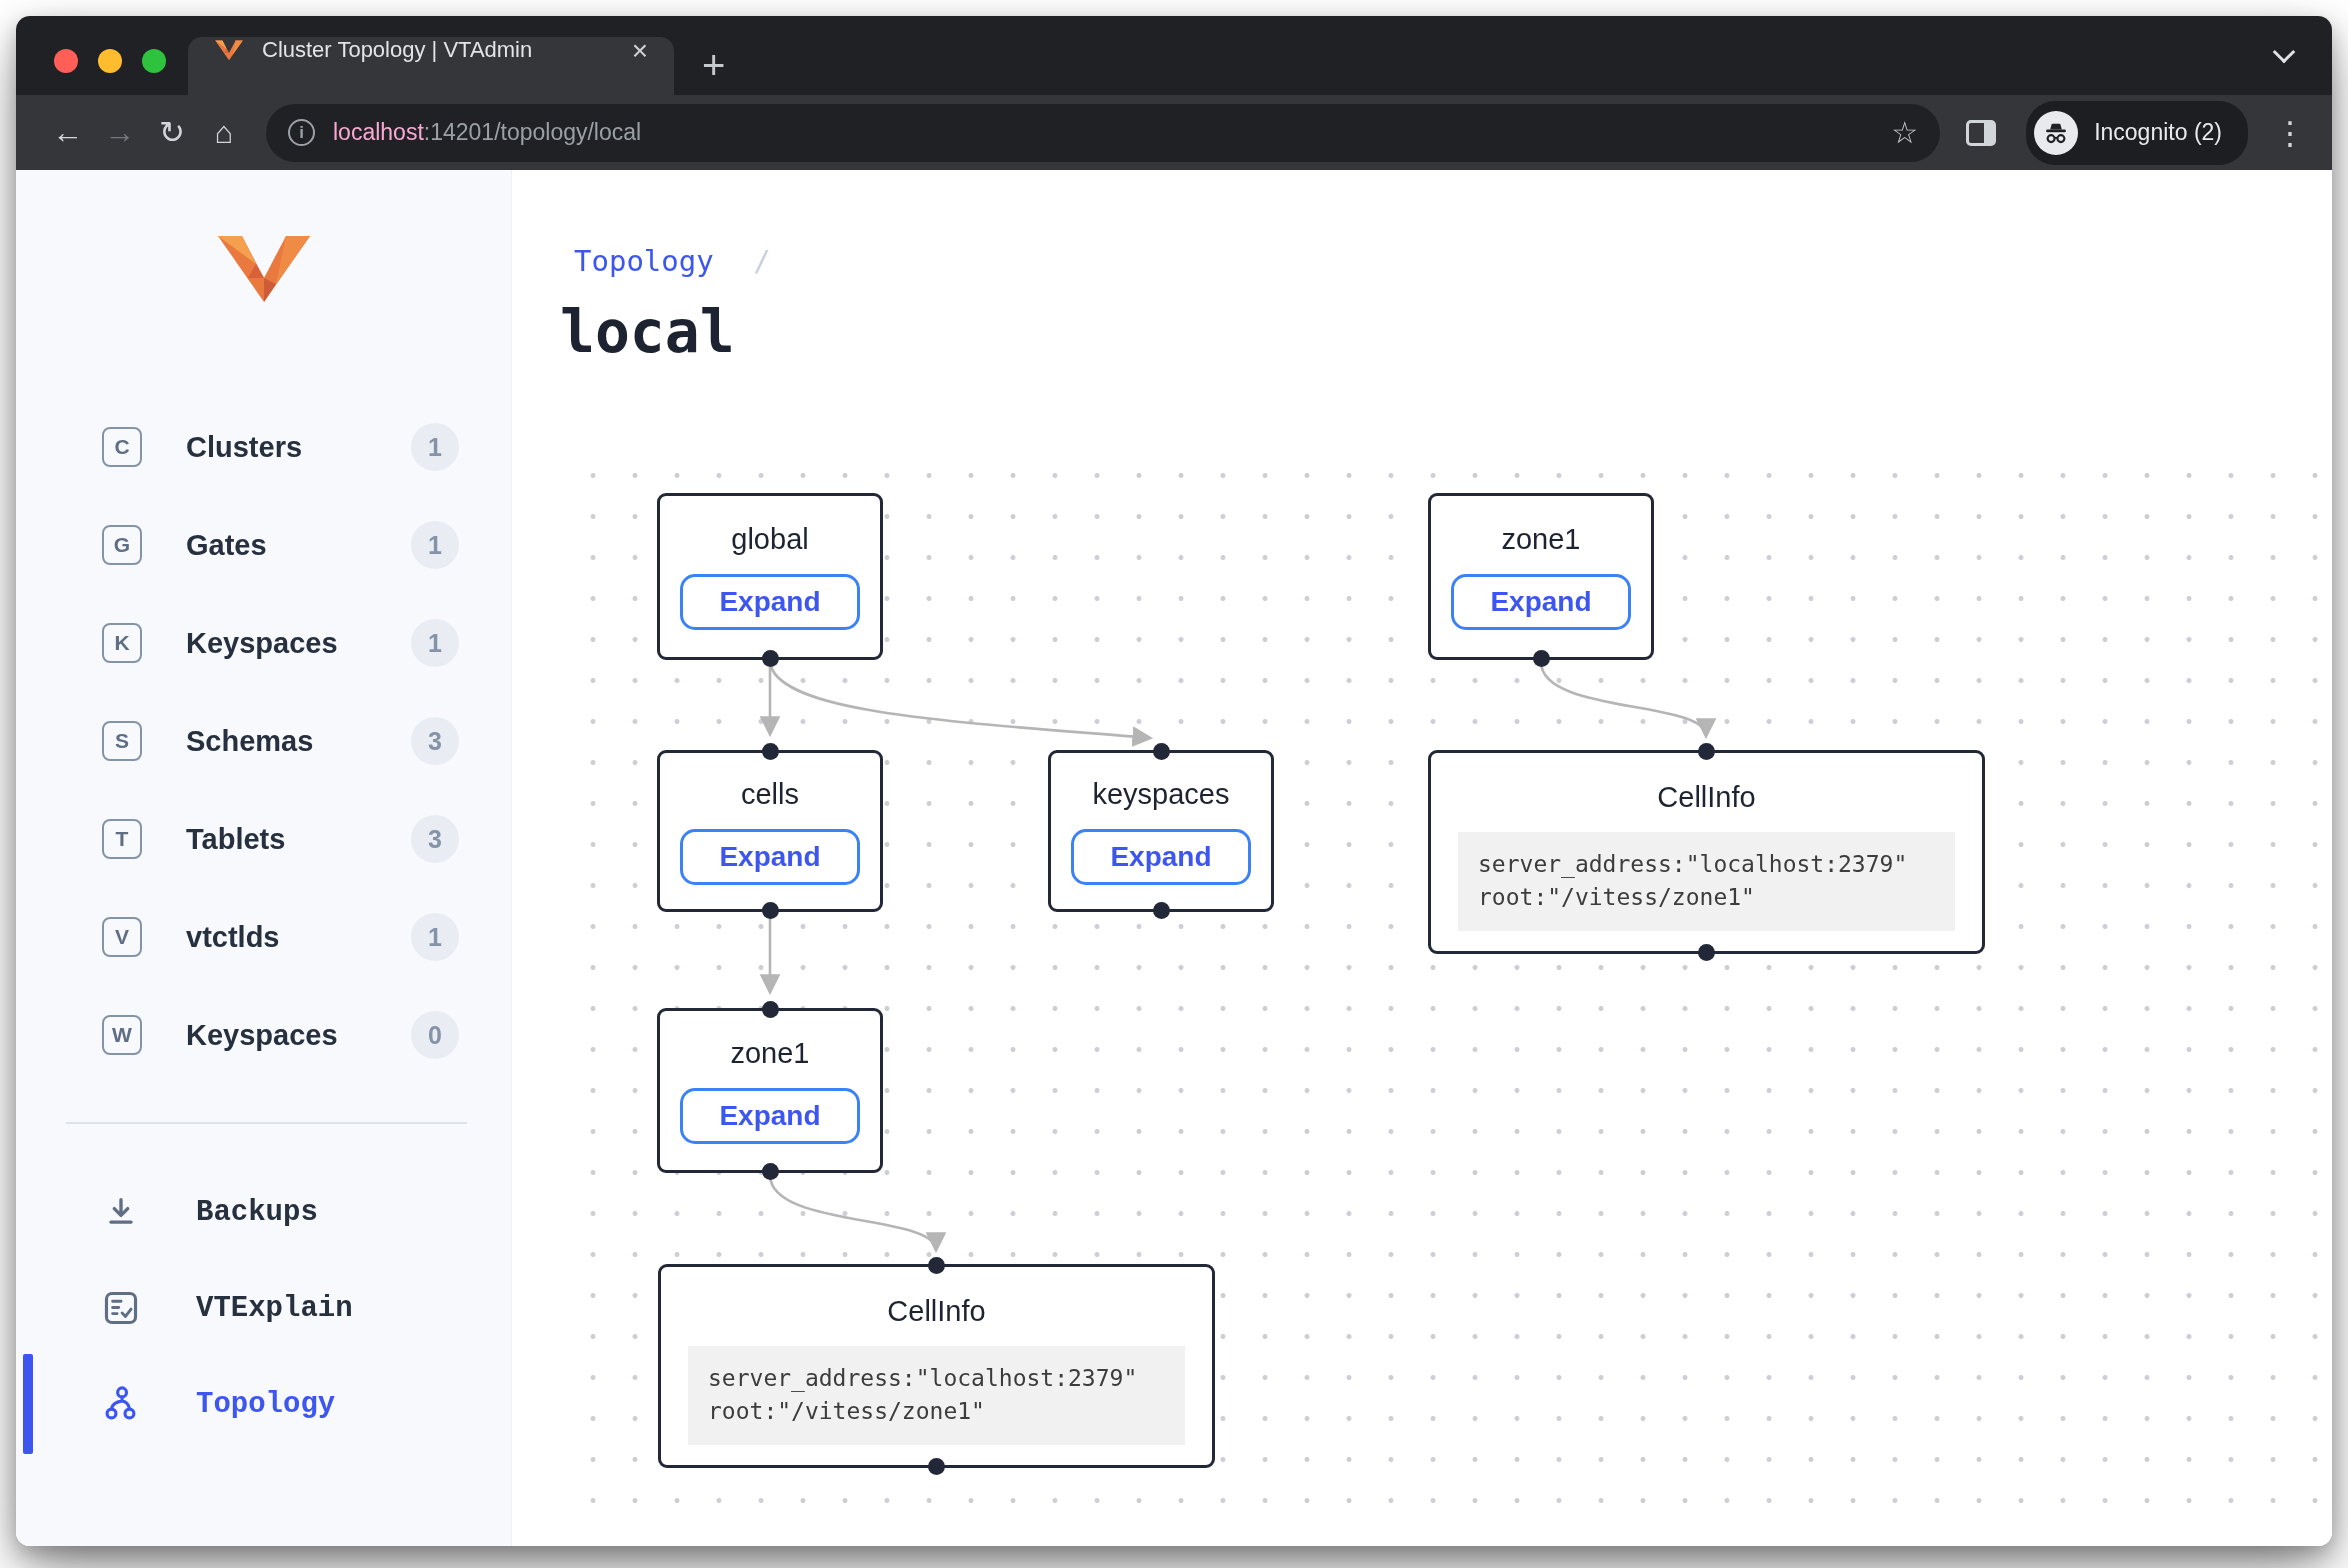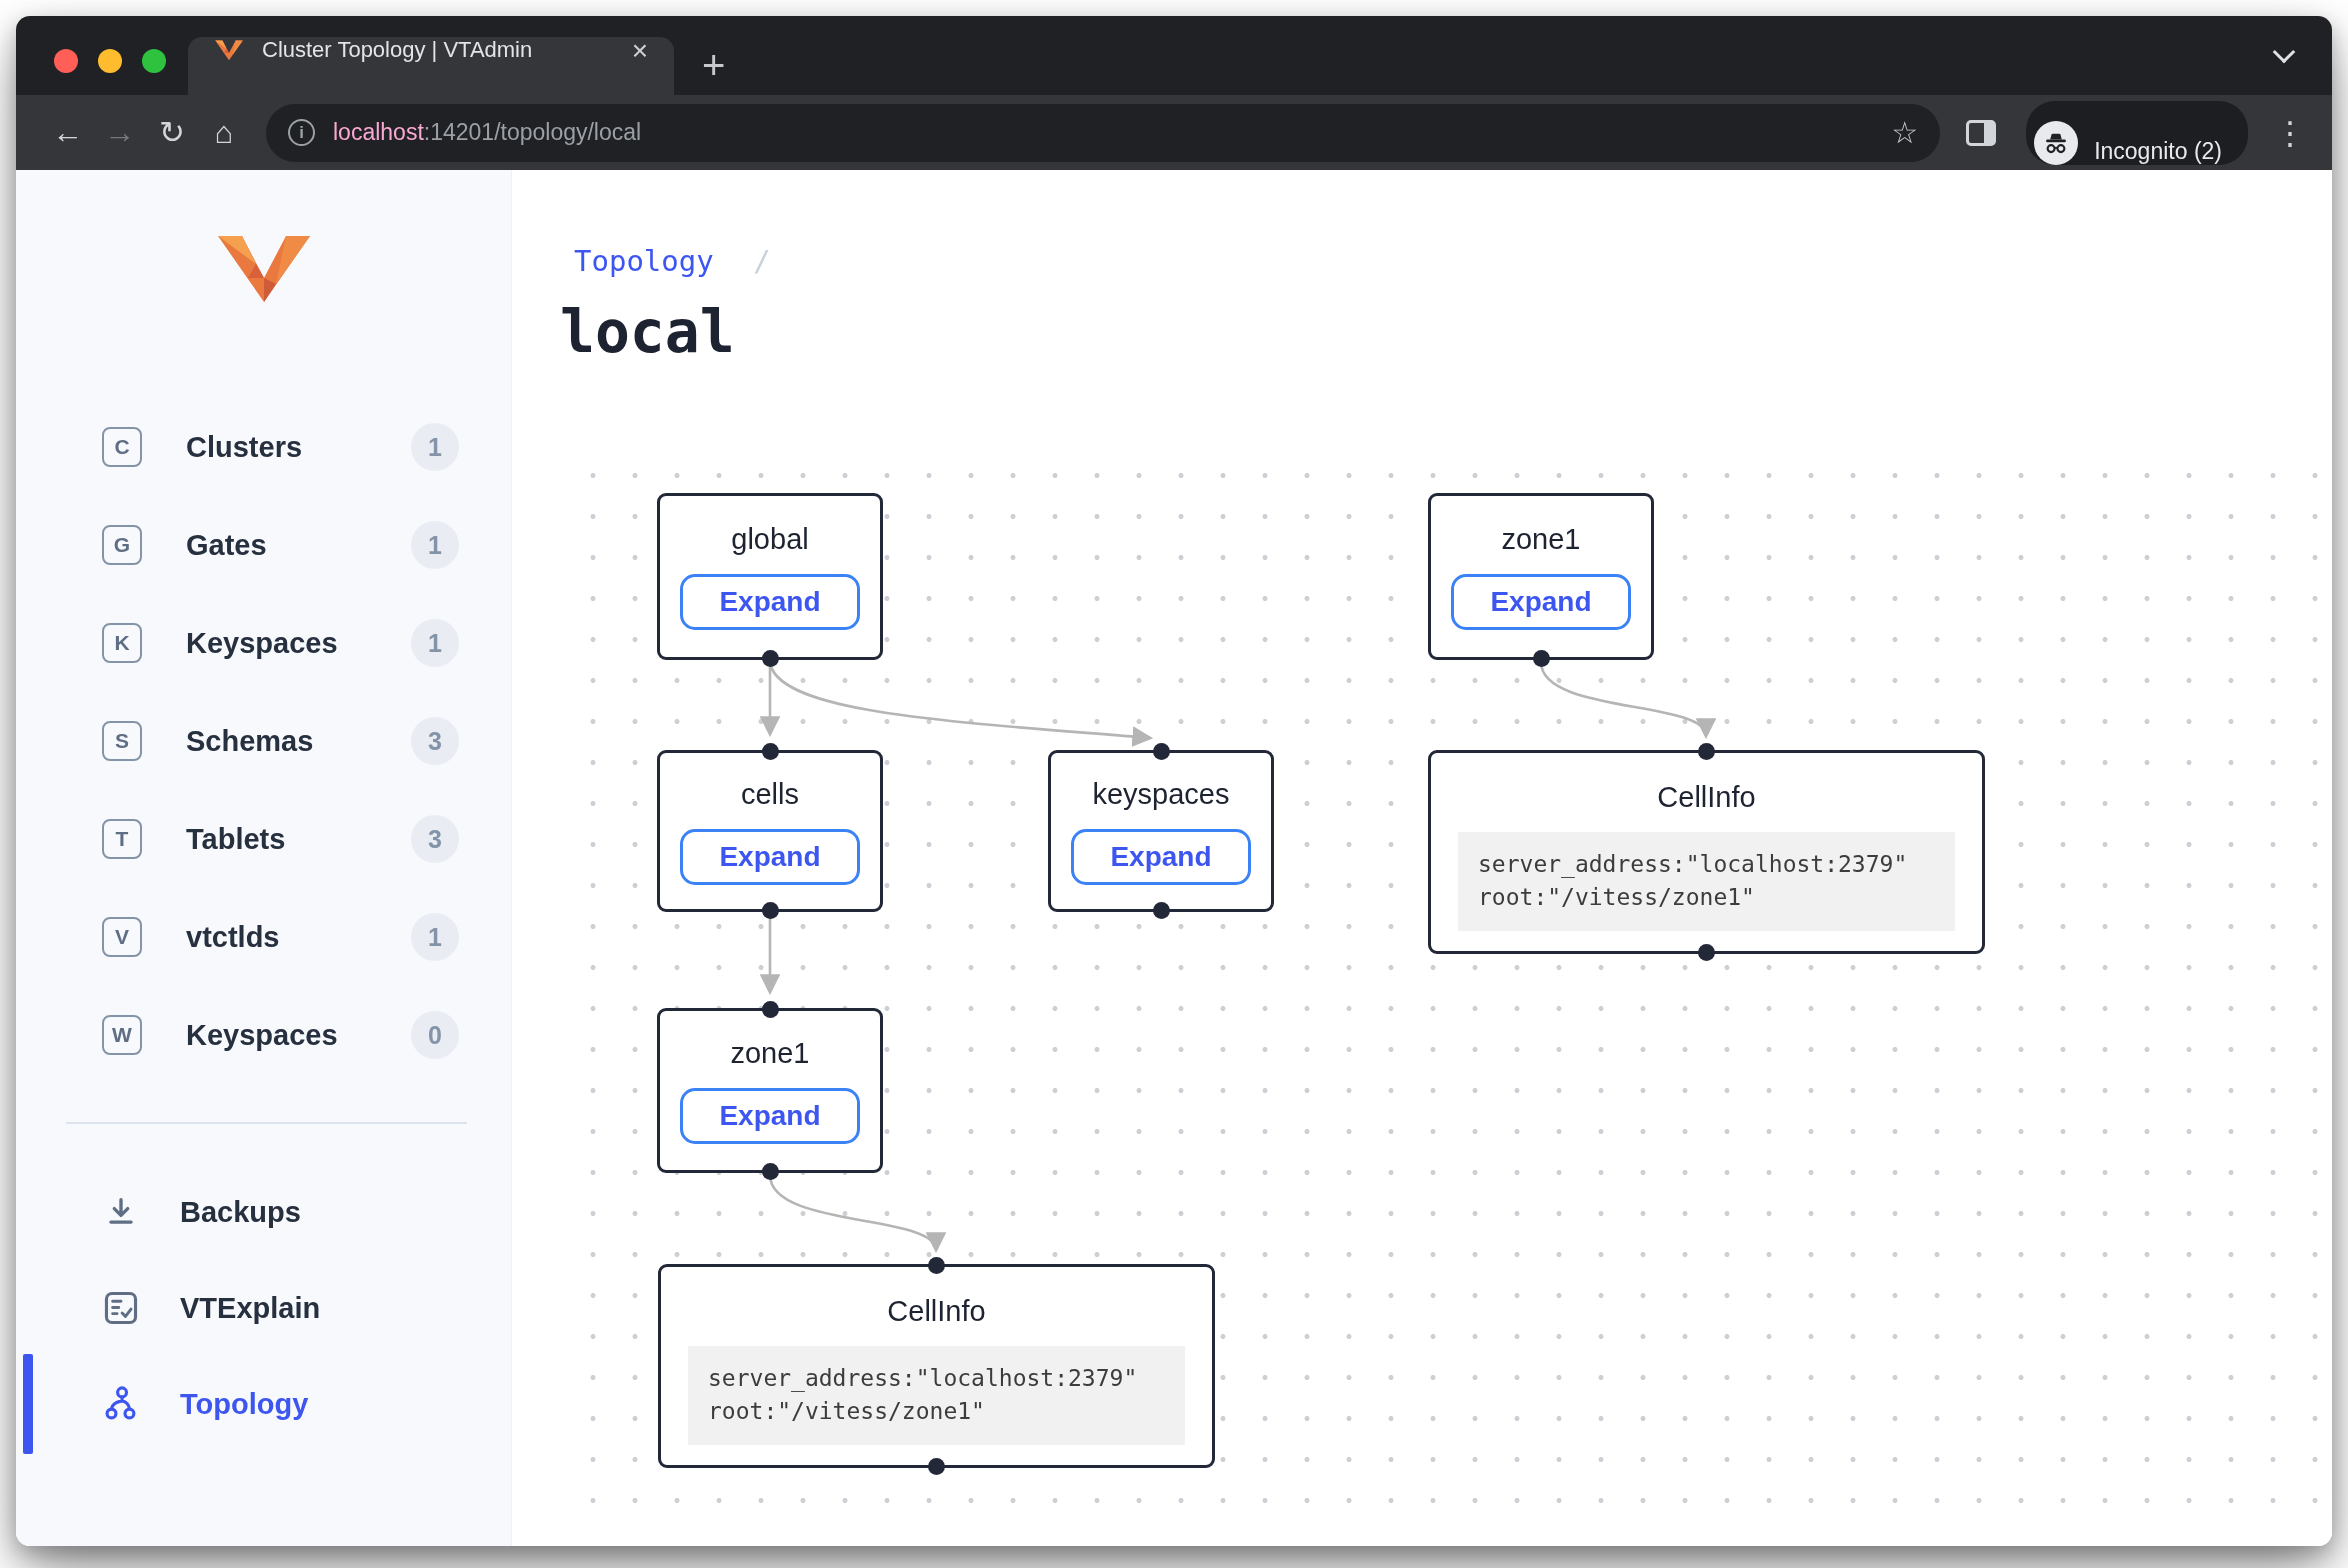--- a/index.html
+++ b/index.html
@@ -31,21 +31,21 @@
   .tool-ic.disabled { color:#75787d; }
   .omnibox { flex:1; height:58px; margin:0 26px 0 16px; background:#202124; border-radius:29px;
              display:flex; align-items:center; padding:0 22px; }
   .info-ic { width:27px; height:27px; border:2.5px solid #9aa0a6; border-radius:50%;
              color:#9aa0a6; font-size:17px; font-weight:bold; display:flex; align-items:center; justify-content:center; }
   .url { margin-left:18px; font-size:23px; white-space:nowrap; }
   .url .host { color:#f9a8d4; } .url .rest { color:#9aa0a6; }
   .ombx-star { margin-left:auto; font-size:30px; color:#c8cbcf; }
   .sidepanel { width:30px; height:26px; border:3px solid #d2d5d9; border-radius:5px; position:relative; flex:0 0 auto; }
   .sidepanel::after{ content:""; position:absolute; right:0; top:0; bottom:0; width:9px; background:#d2d5d9; }
-  .incog { height:64px; background:#1d1e21; border-radius:29px; display:flex; align-items:flex-end;
+  .incog { height:64px; background:#1d1e21; border-radius:29px; display:flex; align-items:center;
            margin-left:30px; padding:0 26px 0 8px; flex:0 0 auto; }
   .incog-circle { width:44px; height:44px; background:#e8eaed; border-radius:50%;
                   display:flex; align-items:center; justify-content:center; }
   .incog-label { color:#e8eaed; font-size:23px; margin-left:16px; }
   .menu-dots { font-size:32px; color:#d2d5d9; margin-left:26px; }
 
   
   .content { display:flex; height:1376px; background:#ffffff; }
 
   
@@ -53,21 +53,21 @@
   .logo { display:block; margin:62px auto 0; width:100px; height:72px; }
   .nav { margin-top:94px; }
   .nav-item { height:98px; display:flex; align-items:center; padding:0 52px 0 86px; cursor:pointer; }
   .letter-ic { width:40px; height:40px; border:2.5px solid #8494a8; border-radius:8px; color:#5f6e84;
                font-size:21px; font-weight:bold; display:flex; align-items:center; justify-content:center; flex:0 0 auto; }
   .nav-label { margin-left:44px; font-size:29px; font-weight:bold; color:#27303f; }
   .badge { margin-left:auto; width:48px; height:48px; border-radius:50%; background:#e9edf3; color:#8494a8;
            font-size:25px; font-weight:bold; display:flex; align-items:center; justify-content:center; }
   .divider { border-top:2px solid #dde3ec; margin:38px 44px 40px 50px; }
   .nav2-item { height:96px; display:flex; align-items:center; padding:0 52px 0 86px; position:relative; cursor:pointer; }
-  .nav2-item .nav-label { margin-left:40px; }
+  .nav2-item .nav-label { margin-left:56px;font-family:Liberation Mono, monospace; }
   .nav2-item.active .nav-label { color:#3d56f0; }
   .active-bar { position:absolute; left:7px; top:-2px; width:10px; height:100px; background:#3d56f0; border-radius:2px; }
   .glyph-ic { width:38px; height:38px; flex:0 0 auto; }
 
   
   .main { flex:1; position:relative; background:#ffffff; }
   .breadcrumb { position:absolute; left:62px; top:74px; font-family:"DejaVu Sans Mono", monospace; font-size:29px; }
   .breadcrumb .crumb { color:#3d56f0; }
   .breadcrumb .sep { color:#c9d1dc; margin-left:22px; }
   .page-title { position:absolute; left:48px; top:128px; font-family:"DejaVu Sans Mono", monospace;

